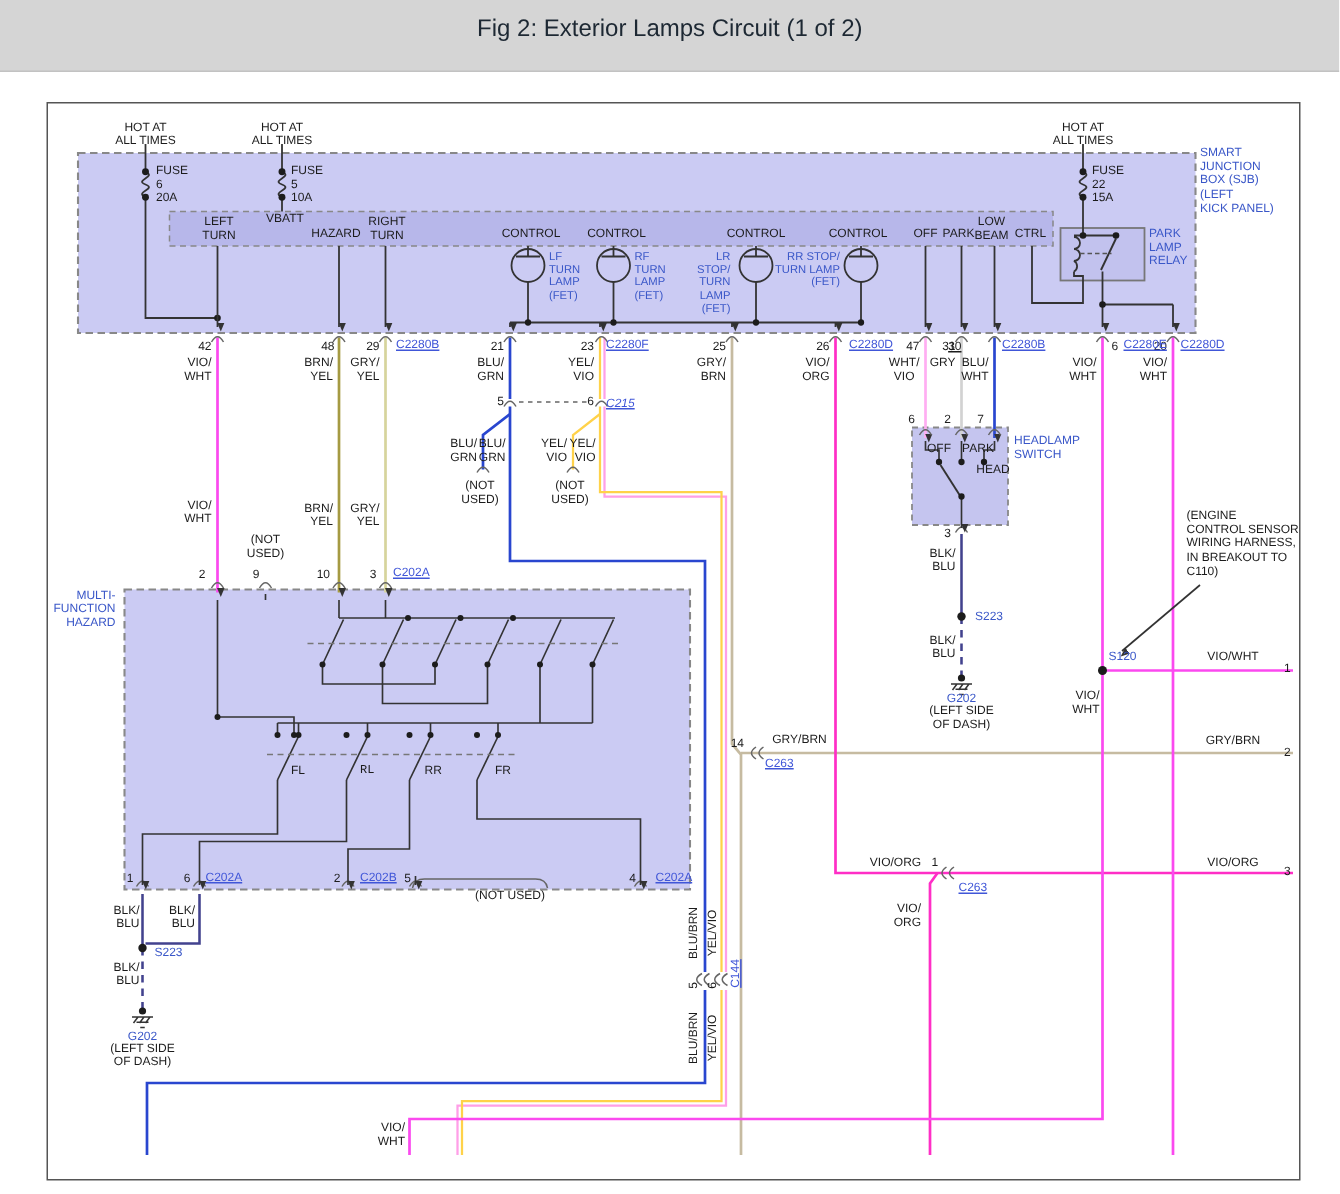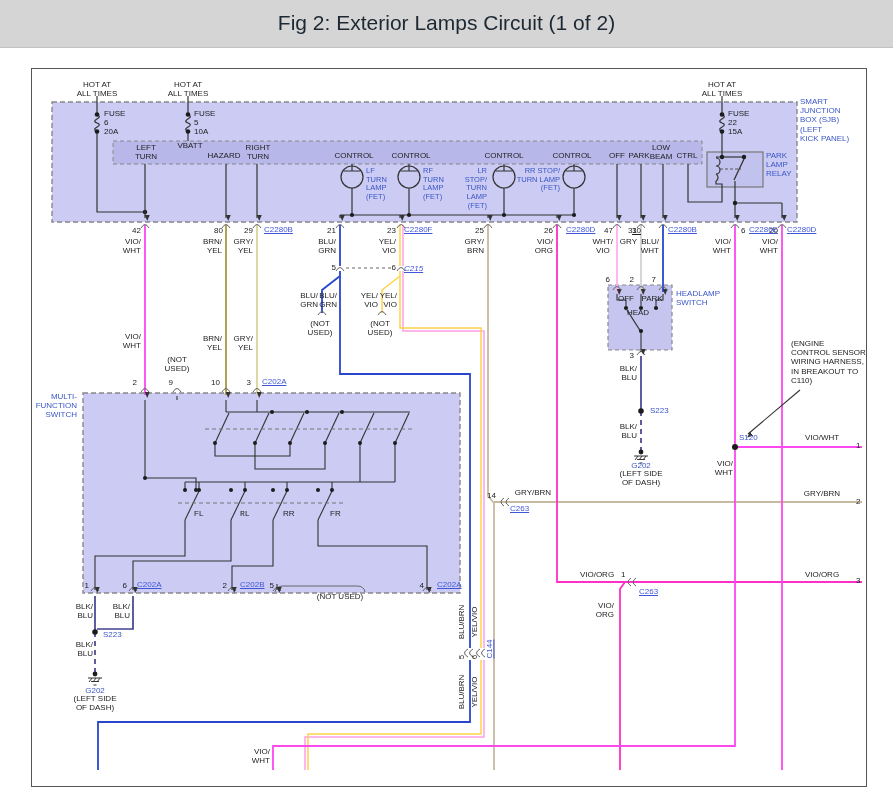--- a/index.html
+++ b/index.html
@@ -1,18 +1,18 @@
 <!DOCTYPE html>
 <html><head>
 <meta charset="utf-8">
 <style>
   html,body{margin:0;padding:0;background:#fff;}
   #page{position:relative;width:893px;height:796px;overflow:hidden;font-family:"Liberation Sans",sans-serif;background:#fff;}
   #banner{position:absolute;left:0;top:0;width:893px;height:47px;background:var(--banner,#d5d5d5);border-bottom:1px solid #c2c2c2;}
-  #title{position:absolute;left:50%;top:11px;transform:translateX(-50%);font-size:21px;color:#1d2833;white-space:pre;}
+  #title{position:absolute;left:50%;top:11px;transform:translateX(-50%);font-size:16px;color:#1d2833;white-space:pre;}
   #canvas{position:absolute;left:31px;top:68px;width:834px;height:717px;border:1px solid #555;background:#fff;}
   svg{position:absolute;left:0;top:0;}
   .lb{position:absolute;font-size:8px;line-height:1.15;color:#1c1c1c;white-space:pre;letter-spacing:0;}
   .lb.b{color:#3a57c8;}
   .lb.u{color:#4056d8;text-decoration:underline;cursor:pointer;}
   .lb.s{font-size:7.5px;}
   .ac{transform:translateX(-50%);text-align:center;}
   .ar{transform:translateX(-100%);text-align:right;}
   .rot{transform:translate(-50%,-50%) rotate(-90deg) !important;text-align:center;}
 </style>
@@ -357,21 +357,21 @@
 (FET)</div>
       <div class="lb b s ar" style="left: 487px; top: 167px;">LR
 STOP/
 TURN
 LAMP
 (FET)</div>
       <div class="lb b s ar" style="left: 560px; top: 167px;">RR STOP/
 TURN LAMP
 (FET)</div>
       <div class="lb ar" style="left: 141px; top: 226px;">42</div>
-      <div class="lb ar" style="left: 223px; top: 226px;">80</div>
+      <div class="lb ar" style="left: 223px; top: 226px;">48</div>
       <div class="lb ar" style="left: 253px; top: 226px;">29</div>
       <div class="lb ar" style="left: 336px; top: 226px;">21</div>
       <div class="lb ar" style="left: 396px; top: 226px;">23</div>
       <div class="lb ar" style="left: 484px; top: 226px;">25</div>
       <div class="lb ar" style="left: 553px; top: 226px;">26</div>
       <div class="lb ar" style="left: 613px; top: 226px;">47</div>
       <div class="lb ar" style="left: 637px; top: 226px;">31</div>
       <div class="lb ar" style="left: 641px; top: 226px; text-decoration: underline;">30</div>
       <div class="lb" style="left: 741px; top: 226px;">6</div>
       <div class="lb ar" style="left: 778px; top: 226px;">20</div>
@@ -427,21 +427,21 @@
 YEL</div>
       <div class="lb ac" style="left: 177px; top: 355px;">(NOT
 USED)</div>
       <div class="lb ar" style="left: 137px; top: 378px;">2</div>
       <div class="lb ar" style="left: 173px; top: 378px;">9</div>
       <div class="lb ar" style="left: 220px; top: 378px;">10</div>
       <div class="lb ar" style="left: 251px; top: 378px;">3</div>
       <div class="lb u" style="left: 262px; top: 377px;">C202A</div>
       <div class="lb b ar" style="left: 77px; top: 392px;">MULTI-
 FUNCTION
-SWITCH</div>
+HAZARD</div>
       <div class="lb" style="left: 194px; top: 509px;">FL</div>
       <div class="lb" style="left: 240px; top: 509px; font-family: Liberation Mono, monospace;">RL</div>
       <div class="lb" style="left: 283px; top: 509px;">RR</div>
       <div class="lb" style="left: 330px; top: 509px;">FR</div>
       <div class="lb ar" style="left: 89px; top: 581px;">1</div>
       <div class="lb ar" style="left: 127px; top: 581px;">6</div>
       <div class="lb u" style="left: 137px; top: 580px;">C202A</div>
       <div class="lb ar" style="left: 227px; top: 581px;">2</div>
       <div class="lb u" style="left: 240px; top: 580px;">C202B</div>
       <div class="lb ar" style="left: 274px; top: 581px;">5</div>
@@ -458,21 +458,21 @@
       <div class="lb b ac" style="left: 95px; top: 686px;">G202</div>
       <div class="lb ac" style="left: 95px; top: 694px;">(LEFT SIDE
 OF DASH)</div>
       <div class="lb ar" style="left: 610px; top: 275px;">6</div>
       <div class="lb ar" style="left: 634px; top: 275px;">2</div>
       <div class="lb ar" style="left: 656px; top: 275px;">7</div>
       <div class="lb b" style="left: 676px; top: 289px;">HEADLAMP
 SWITCH</div>
       <div class="lb ac" style="left: 626px; top: 294px;">OFF</div>
       <div class="lb ac" style="left: 652px; top: 294px;">PARK</div>
-      <div class="lb ac" style="left: 638px; top: 308px;">HEAD</div>
+      <div class="lb ac" style="left: 662px; top: 308px;">HEAD</div>
       <div class="lb ar" style="left: 634px; top: 351px;">3</div>
       <div class="lb ar" style="left: 637px; top: 364px;">BLK/
 BLU</div>
       <div class="lb b" style="left: 650px; top: 406px;">S223</div>
       <div class="lb ar" style="left: 637px; top: 422px;">BLK/
 BLU</div>
       <div class="lb b ac" style="left: 641px; top: 461px;">G202</div>
       <div class="lb ac" style="left: 641px; top: 469px;">(LEFT SIDE
 OF DASH)</div>
       <div class="lb" style="left: 791px; top: 339px;">(ENGINE

